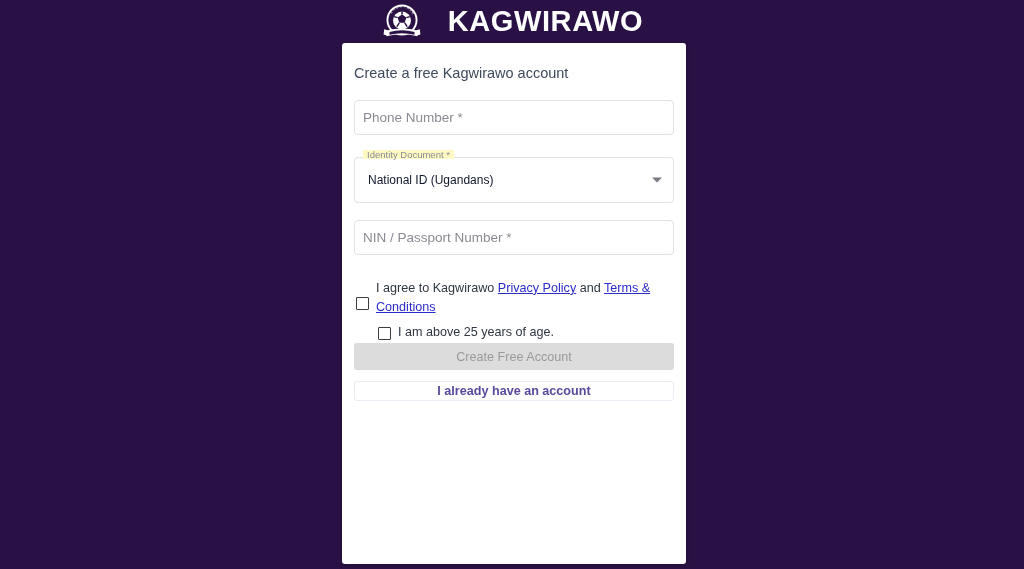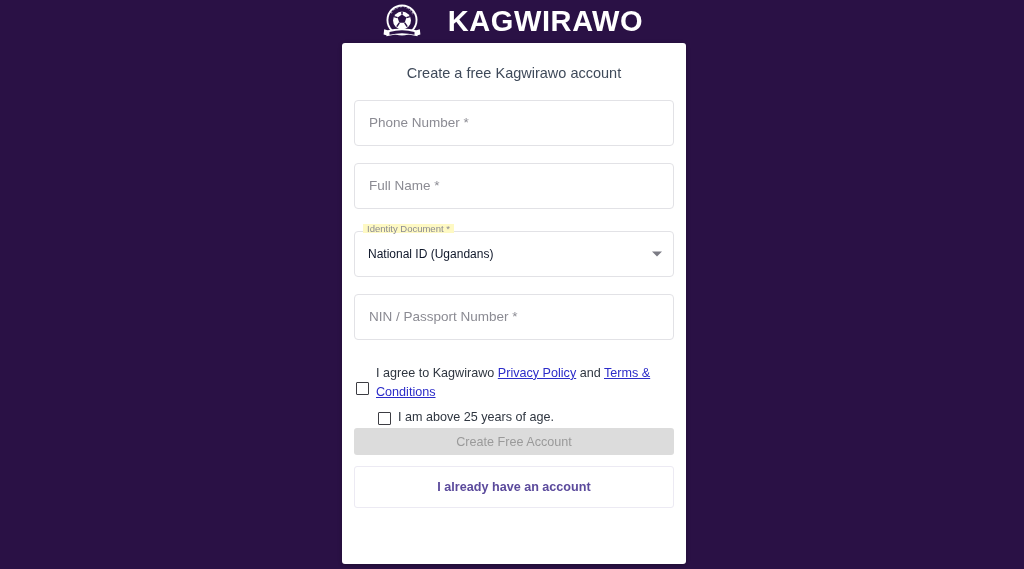--- a/index.html
+++ b/index.html
@@ -59,37 +59,37 @@
     width: 344px;
     height: 521px;
     background: #ffffff;
     border-radius: 3px;
     box-shadow: 0 1px 4px rgba(0,0,0,0.28);
     padding: 0 12px;
   }
 
   .card-title {
     margin-top: 21px;
-    text-align: center;
+    text-align: left;
     font-size: 14.5px;
     color: #3f4a5a;
     line-height: 1.3;
   }
 
   
   .field {
     position: relative;
-    height: 46px;
+    height: 35px;
     margin-top: 17px;
     border: 1px solid #e2e2e6;
     border-radius: 4px;
     background: #fff;
     display: flex;
     align-items: center;
-    padding: 0 14px;
+    padding: 0 8px;
   }
 
   .field-placeholder {
     font-size: 13.5px;
     color: #8b8b93;
     line-height: 1;
     user-select: none;
   }
 
   .field-action {
@@ -208,21 +208,21 @@
   .btn-primary-disabled {
     margin-top: 1px;
     background: #dcdcdc;
     color: #9a9a9a;
     border: none;
     cursor: default;
   }
 
   .btn-outline {
     margin-top: 11px;
-    height: 42px;
+    height: 20px;
     background: #ffffff;
     color: #5b4a9c;
     border: 1px solid #eceaf3;
     font-weight: bold;
     cursor: pointer;
   }
 </style>
 </head>
 <body>
 
@@ -254,23 +254,20 @@
   </div>
 
   <div class="card">
 
     <div class="card-title">Create a free Kagwirawo account</div>
 
     <div class="field">
       <span class="field-placeholder">Phone Number *</span>
     </div>
 
-    <div class="field">
-      <span class="field-placeholder">Full Name *</span>
-    </div>
 
 
     <div class="select-wrap">
       <div class="select-outline"></div>
       <div class="select-notch">Identity Document *</div>
       <div class="select-value">National ID (Ugandans)</div>
       <div class="select-arrow"></div>
     </div>
 
     <div class="field">

